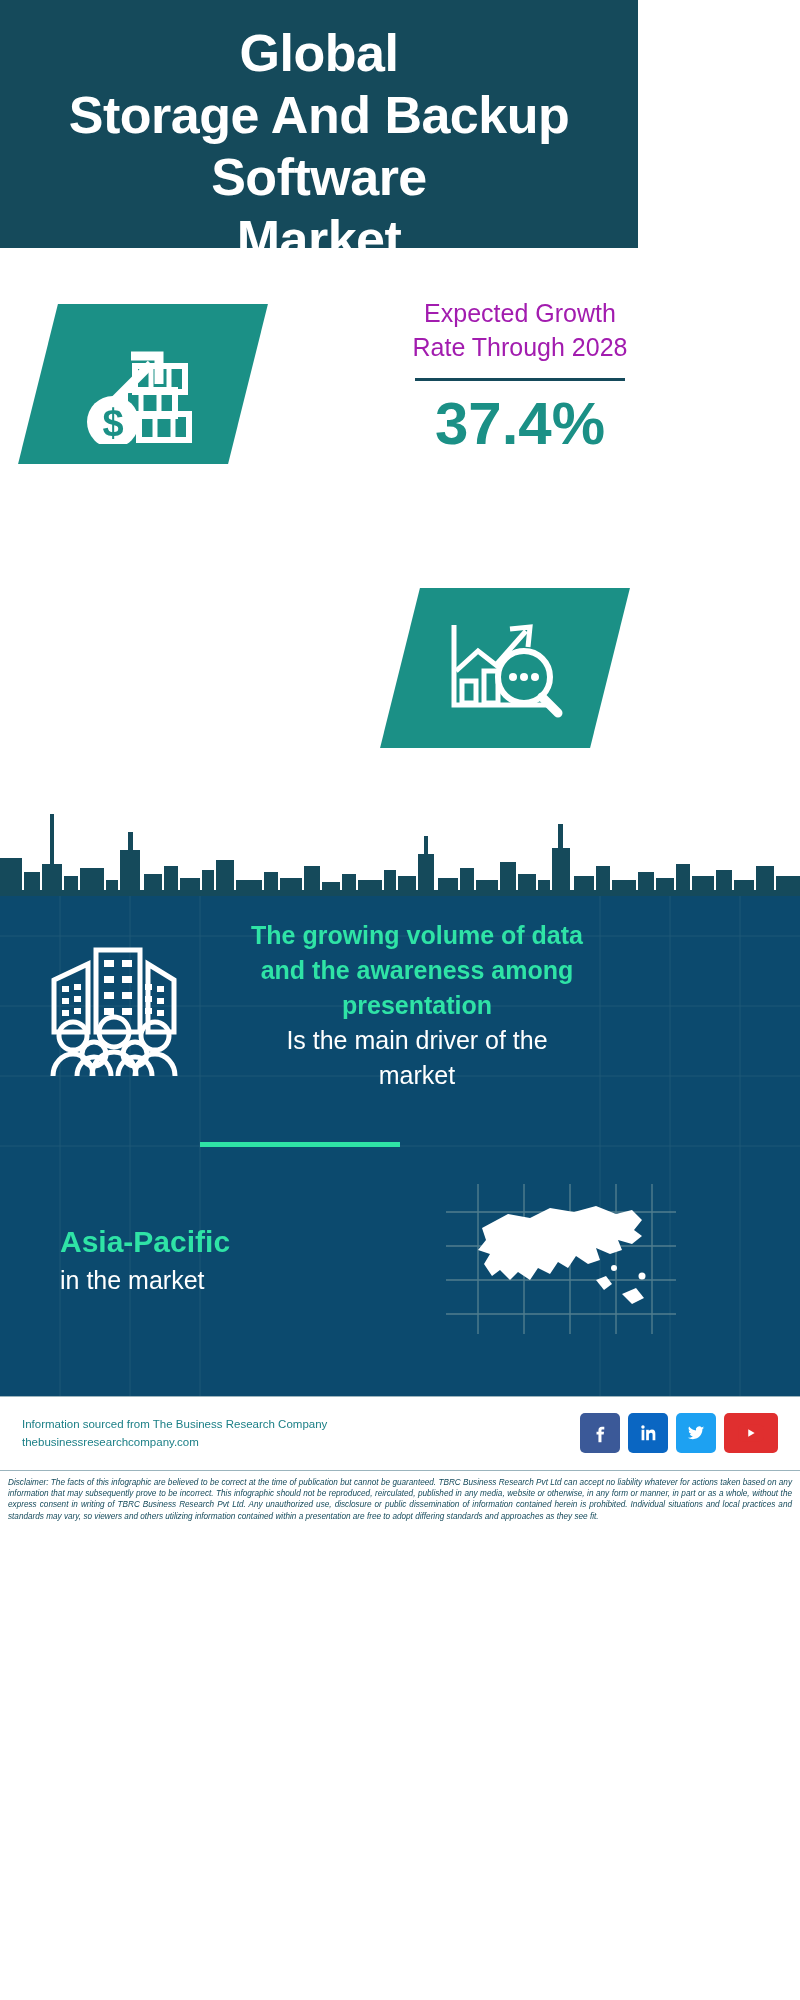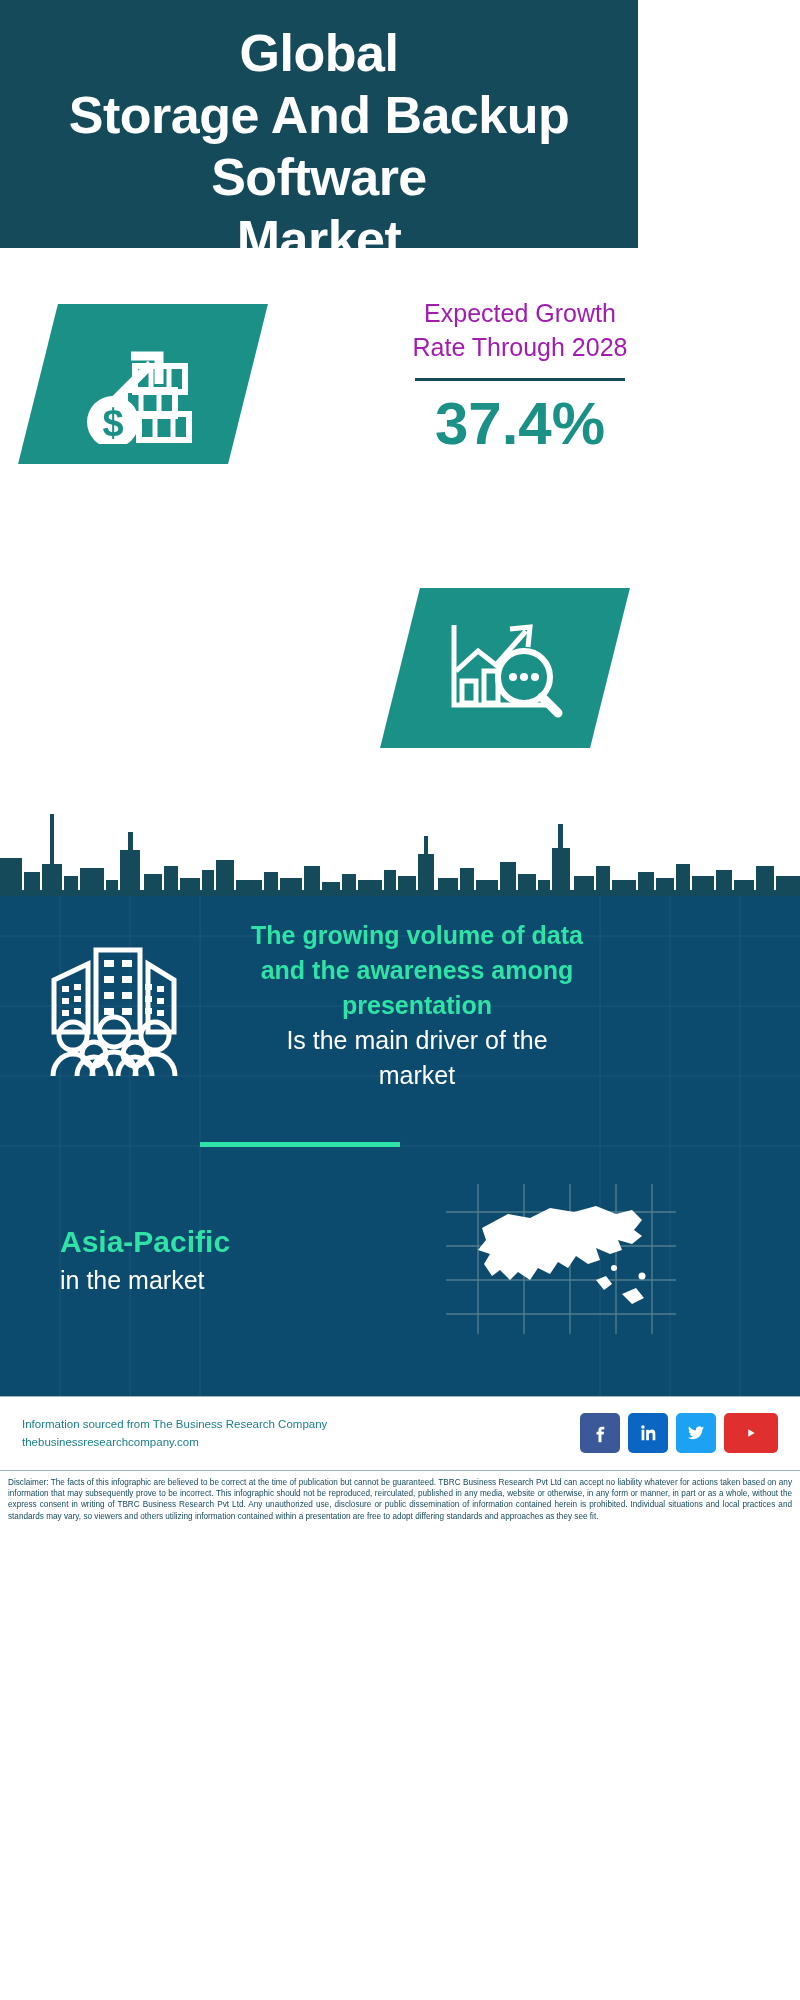--- a/index.html
+++ b/index.html
@@ -66,21 +66,21 @@
   .source-text { color:#1B7F86; font-size:11.5px; line-height:18px; }
   .social { display:flex; gap:8px; align-items:center; }
   .sq { width:40px; height:40px; border-radius:5px; display:flex;
         align-items:center; justify-content:center; }
   .sq svg { display:block; }
 
   
   .disclaimer {
     position:absolute; left:0; width:800px; background:#ffffff;
     color:#154A5B; font-size:8.2px; line-height:11.2px;
-    padding:6px 8px 0 8px; text-align:justify;
+    padding:6px 8px 0 8px; text-align:justify;font-style:italic;
   }
   .hr-thin { position:absolute; left:0; width:800px; height:1px; background:#9bb4bd; }
 </style>
 </head>
 <body>
 
 <div class="page">
 
   <div class="header">
     <div class="header-line">Global</div>

